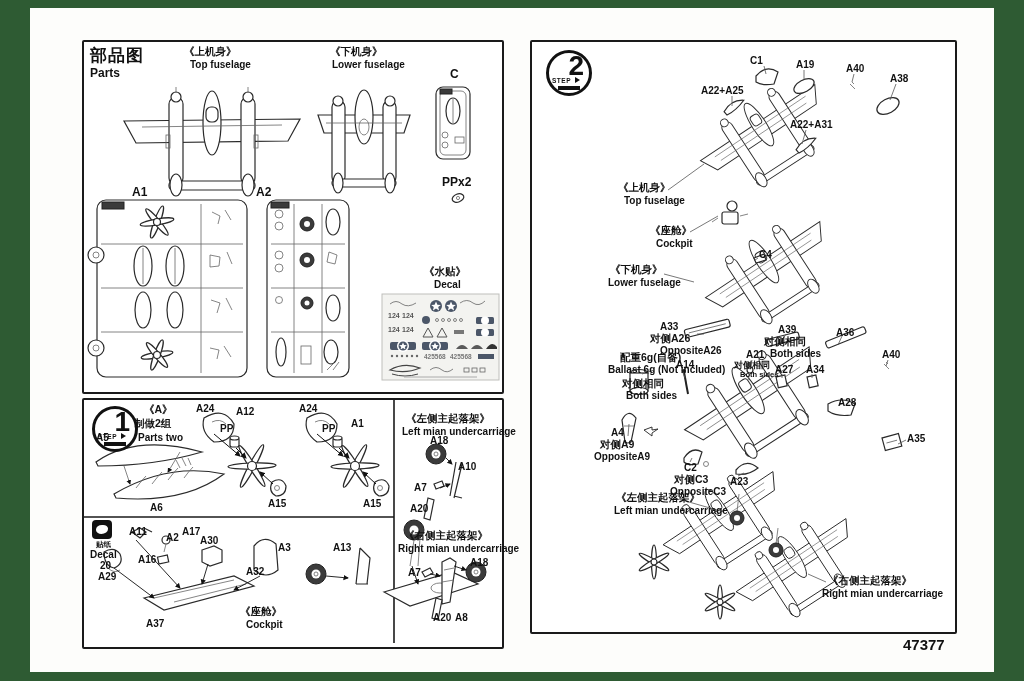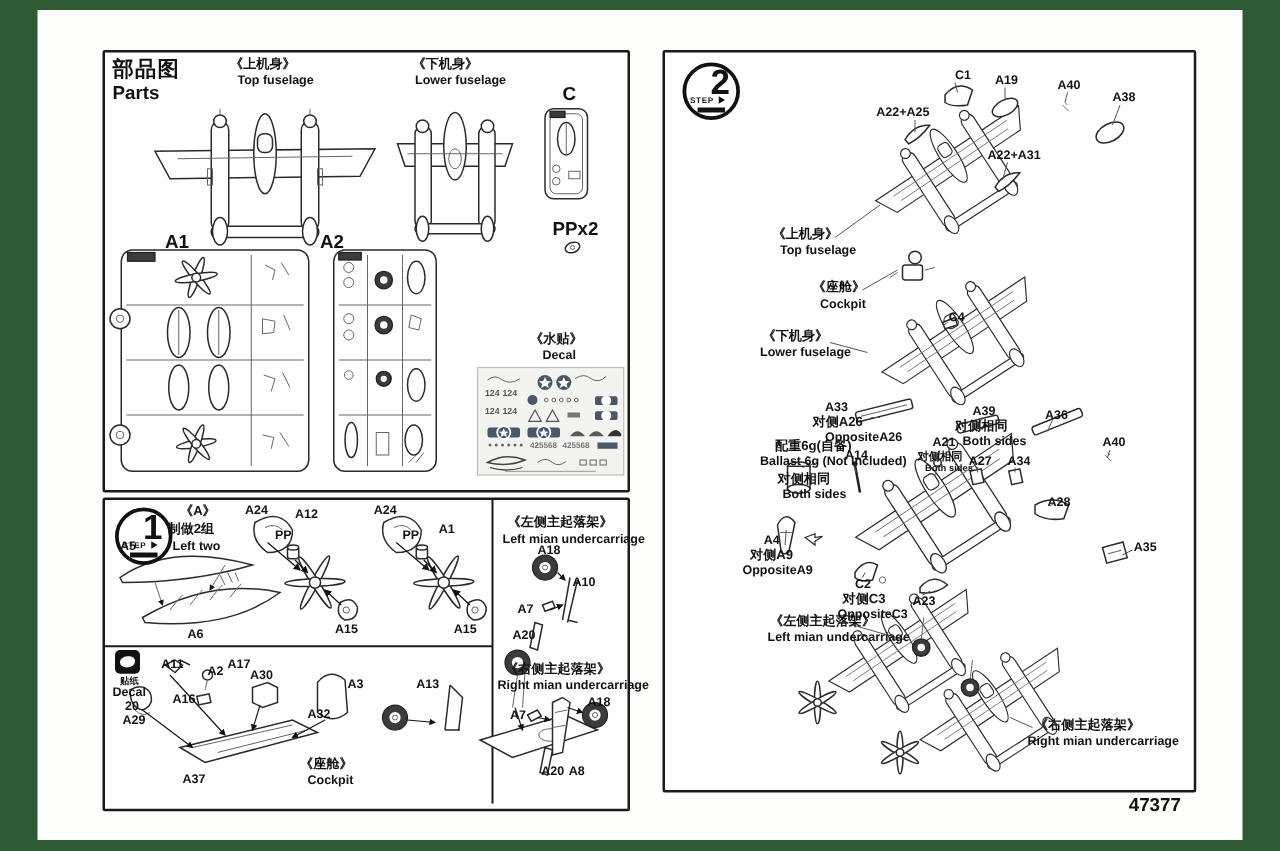--- a/index.html
+++ b/index.html
@@ -8,21 +8,21 @@
   #sheet{position:absolute;left:0;top:0;width:1024px;height:681px;}
   .paper{position:absolute;left:30px;top:8px;width:964px;height:664px;background:#fdfdfb;}
   .panel{position:absolute;border:2px solid #1a1a1a;border-radius:2px;background:#fff;}
   #parts-panel{left:82px;top:40px;width:418px;height:350px;}
   #step1-panel{left:82px;top:398px;width:418px;height:247px;}
   #step2-panel{left:530px;top:40px;width:423px;height:590px;}
   .lbl{position:absolute;font-weight:bold;font-size:10px;color:#111;white-space:nowrap;line-height:1;}
   .cn{font-size:10.5px;}
   .sub{font-size:10px;}
   .big{font-size:17px;letter-spacing:1px;}
-  .mid{font-size:15px;}
+  .mid{font-size:12px;}
   .id{font-size:10px;}
   .tiny{font-size:7px;color:#555;}
   .serial{font-size:6.5px;color:#777;}
   .kitnum{position:absolute;left:903px;top:636px;font-weight:bold;font-size:15px;color:#111;}
   .art{position:absolute;left:0;top:0;}
   svg{display:block;}
   .ln{stroke:#2a2a2a;stroke-width:1.2;fill:#fff;}
   .thin{stroke:#666;stroke-width:0.8;fill:none;}
   .dk{fill:#3b3b3b;stroke:#222;stroke-width:1;}
   .step-badge{position:absolute;width:40px;height:40px;border:3px solid #111;border-radius:50%;background:#fff;}
@@ -342,21 +342,21 @@
       </g>
     </svg>
     <div class="step-badge" style="left:8px;top:6px">
       <span class="badge-num">1</span>
       <span class="badge-word">STEP</span>
       <span class="badge-arrow"></span>
       <div class="badge-bar"></div>
     </div>
     <span class="lbl cn" style="left:60px;top:4px">《A》</span>
     <span class="lbl cn" style="left:50px;top:18px">制做2组</span>
-    <span class="lbl sub" style="left:54px;top:33px">Left two</span>
+    <span class="lbl sub" style="left:54px;top:33px">Parts two</span>
     <span class="lbl id" style="left:12px;top:33px">A5</span>
     <span class="lbl id" style="left:66px;top:103px">A6</span>
     <span class="lbl id" style="left:112px;top:4px">A24</span>
     <span class="lbl id" style="left:136px;top:24px">PP</span>
     <span class="lbl id" style="left:152px;top:7px">A12</span>
     <span class="lbl id" style="left:184px;top:99px">A15</span>
     <span class="lbl id" style="left:215px;top:4px">A24</span>
     <span class="lbl id" style="left:238px;top:24px">PP</span>
     <span class="lbl id" style="left:267px;top:19px">A1</span>
     <span class="lbl id" style="left:279px;top:99px">A15</span>
@@ -539,21 +539,21 @@
         <line x1="150" y1="458" x2="192" y2="470"></line>
           <line x1="294" y1="540" x2="276" y2="532"></line>
       </g>
     </svg>
     <div class="step-badge" style="left:14px;top:8px">
       <span class="badge-num">2</span>
       <span class="badge-word">STEP</span>
       <span class="badge-arrow"></span>
       <div class="badge-bar"></div>
     </div>
-    <span class="lbl id" style="left:232px;top:14px">C1</span>
+    <span class="lbl id" style="left:218px;top:14px">C1</span>
     <span class="lbl id" style="left:264px;top:18px">A19</span>
     <span class="lbl id" style="left:314px;top:22px">A40</span>
     <span class="lbl id" style="left:358px;top:32px">A38</span>
     <span class="lbl id" style="left:169px;top:44px">A22+A25</span>
     <span class="lbl id" style="left:258px;top:78px">A22+A31</span>
     <span class="lbl cn" style="left:86px;top:140px">《上机身》</span>
     <span class="lbl sub" style="left:92px;top:154px">Top fuselage</span>
     <span class="lbl cn" style="left:118px;top:183px">《座舱》</span>
     <span class="lbl sub" style="left:124px;top:197px">Cockpit</span>
     <span class="lbl id" style="left:227px;top:208px">C4</span>

